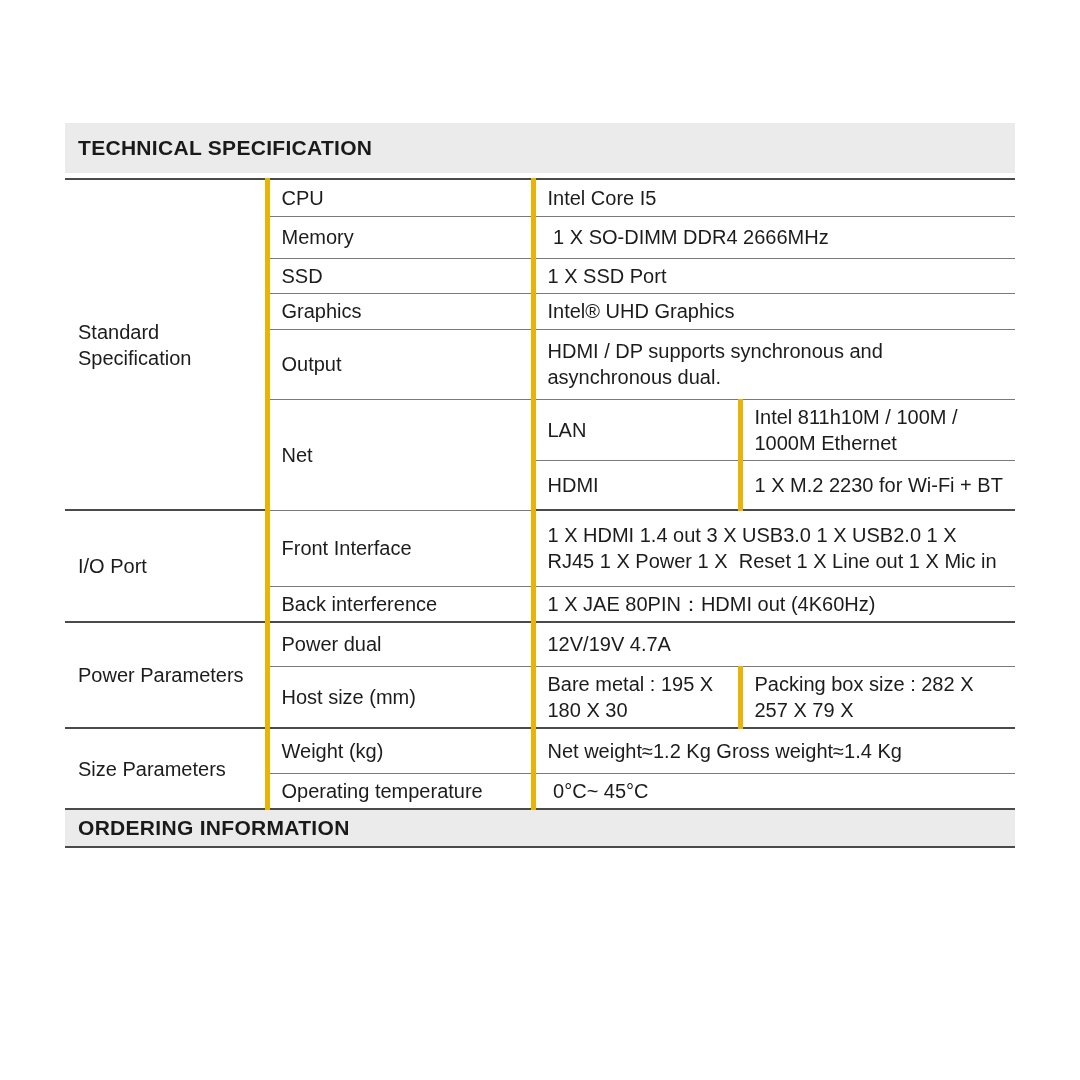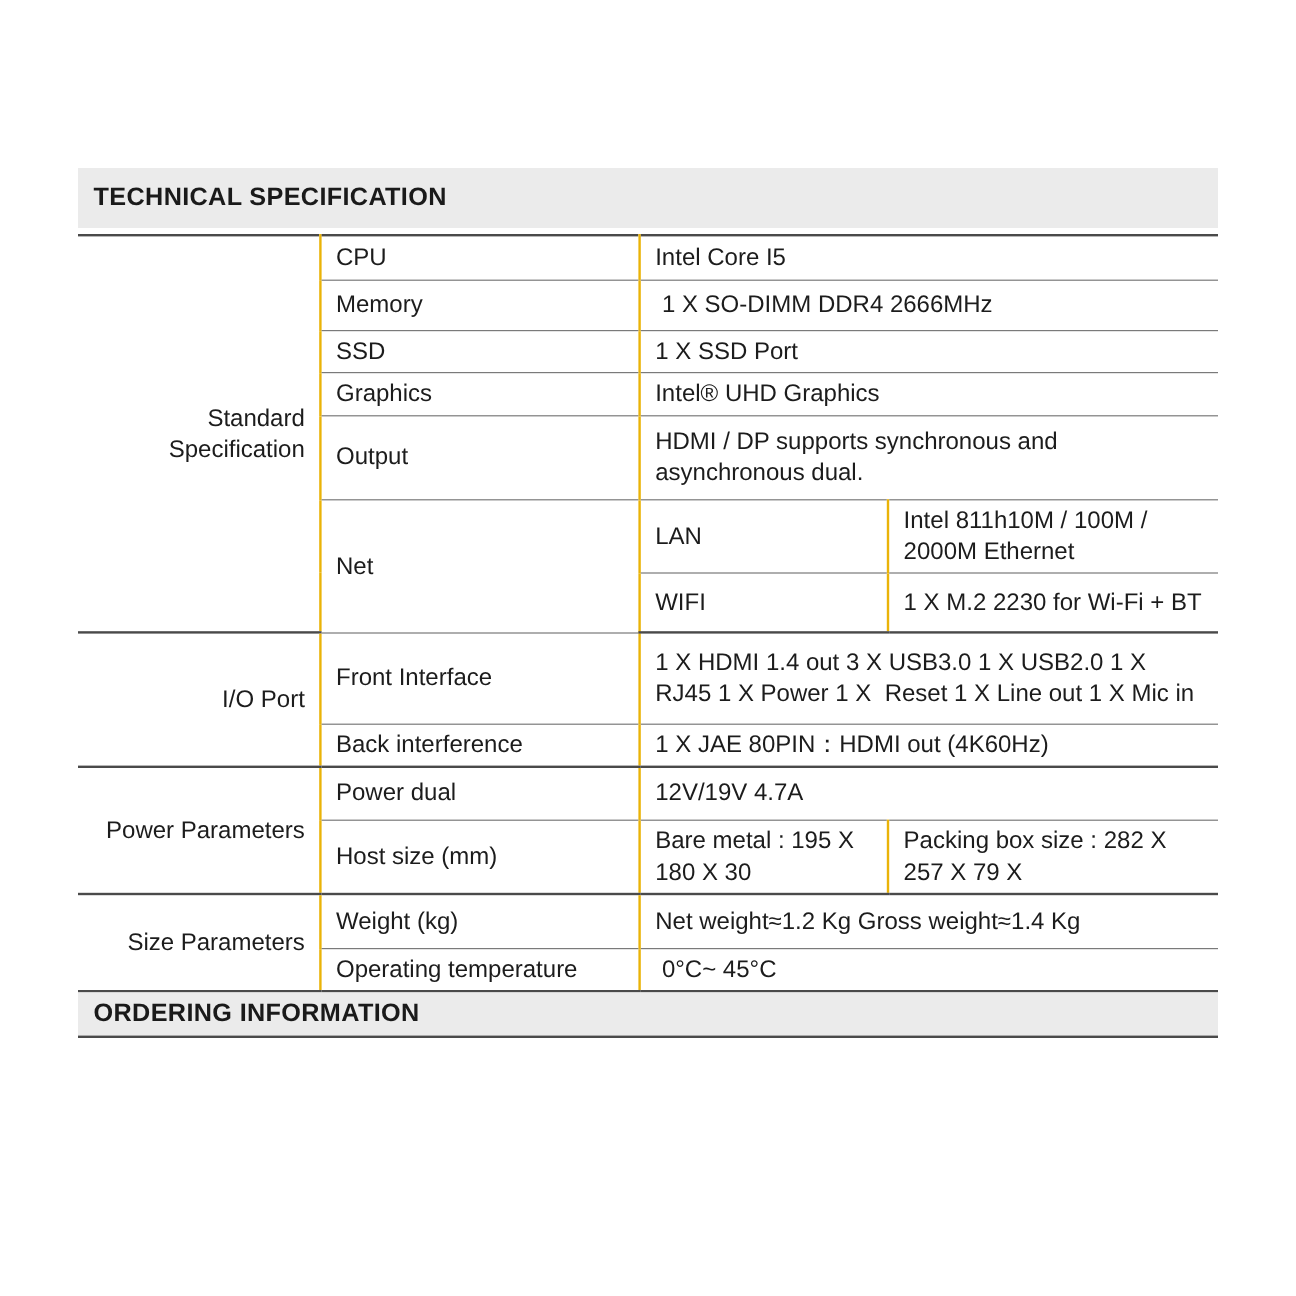--- a/index.html
+++ b/index.html
@@ -5,21 +5,21 @@
   * { box-sizing: border-box; margin: 0; padding: 0; }
   html, body {
     width: 1080px; height: 1080px;
     background: #ffffff;
     font-family: "Liberation Sans", "DejaVu Sans", sans-serif;
     color: #1c1c1c;
     overflow: hidden;
   }
   .content {
     position: absolute;
-    left: 65px; top: 140px;
+    left: 65px; top: 123px;
     width: 950px;
   }
   .bar {
     width: 950px;
     background: #ebebeb;
     display: flex;
     align-items: center;
     padding: 0 13px;
     font-weight: bold;
     font-size: 21px;
@@ -36,22 +36,22 @@
   table.spec { border-top: 2px solid #4a4a4a; }
   td {
     font-size: 20px;
     line-height: 1.3;
     vertical-align: middle;
     padding: 4px 12px;
     border-bottom: 1px solid #7a7a7a;
     white-space: pre-wrap;
     word-wrap: break-word;
   }
-  td.cat { padding-left: 13px; text-align: right; }
-  td.c2, td.c3, td.c4 { border-left: 2px solid #eab308; margin-top: 20px; }
+  td.cat { padding-left: 13px; }
+  td.c2, td.c3, td.c4 { border-left: 5px solid #eab308; margin-top: 20px; }
   td.cat, tr.section-end td { border-bottom: 2px solid #4a4a4a; }
   table.order td { border-bottom: 1px solid #7a7a7a; }
   
   .rh30{height:30px}.rh36{height:36px}.rh37{height:37px}.rh40{height:40px}
   .rh42{height:42px}.rh43{height:30px}.rh45{height:45px}.rh47{height:47px}
   .rh50{height:50px}.rh58{height:58px}.rh60{height:60px}.rh70{height:70px}
   .rh76{height:76px}
 </style>
 </head>
 <body>
@@ -88,24 +88,24 @@
         <td class="c2">Graphics</td>
         <td class="c3" colspan="2">Intel® UHD Graphics</td>
       </tr>
       <tr class="rh70">
         <td class="c2">Output</td>
         <td class="c3" colspan="2">HDMI / DP supports synchronous and asynchronous dual.</td>
       </tr>
       <tr class="rh60">
         <td class="c2" rowspan="2">Net</td>
         <td class="c3">LAN</td>
-        <td class="c4">Intel 811h10M / 100M / 2000M Ethernet</td>
+        <td class="c4">Intel 811h10M / 100M / 1000M Ethernet</td>
       </tr>
       <tr class="rh50 section-end">
-        <td class="c3">WIFI</td>
+        <td class="c3">HDMI</td>
         <td class="c4">1 X M.2 2230 for Wi-Fi + BT</td>
       </tr>
 
       <tr class="rh76">
         <td class="cat" rowspan="2">I/O Port</td>
         <td class="c2">Front Interface</td>
         <td class="c3" colspan="2">1 X HDMI 1.4 out 3 X USB3.0 1 X USB2.0 1 X RJ45 1 X Power 1 X  Reset 1 X Line out 1 X Mic in</td>
       </tr>
       <tr class="rh43 section-end">
         <td class="c2">Back interference</td>

